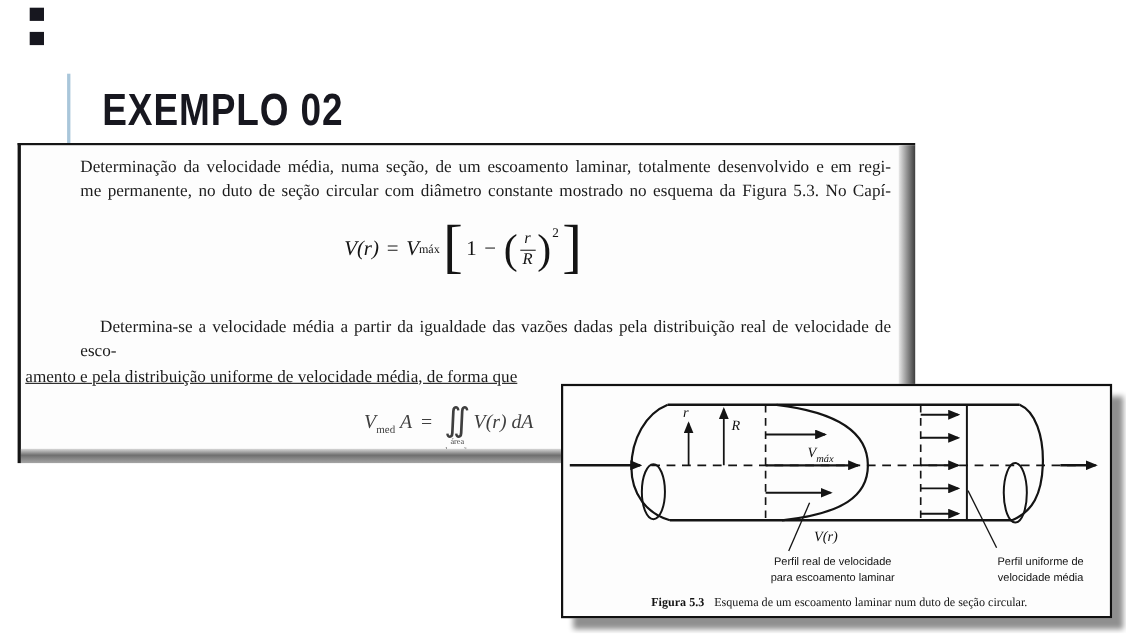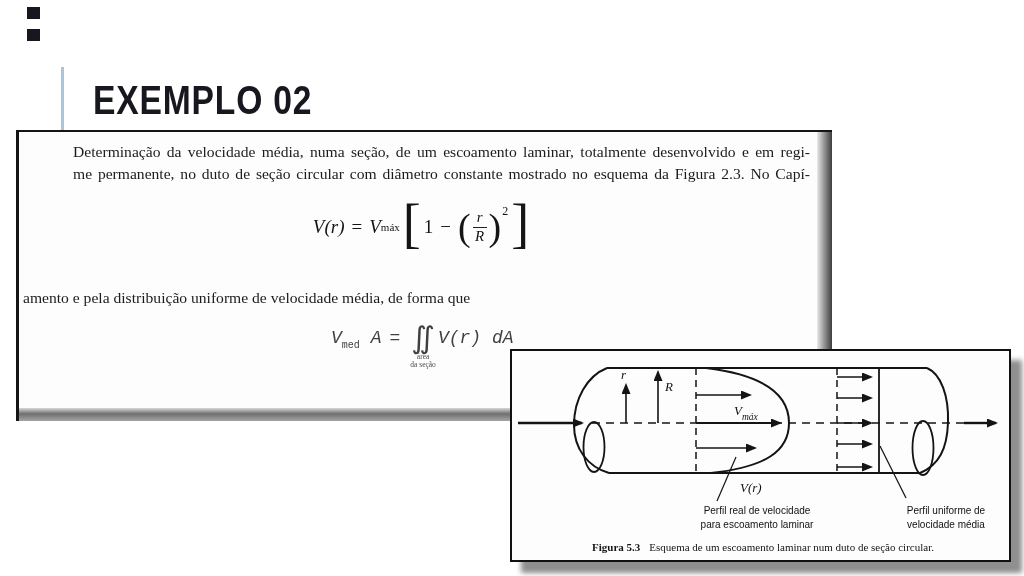--- a/index.html
+++ b/index.html
@@ -22,21 +22,21 @@
              z-index:1;box-sizing:content-box;}
   .text-scan .shadow-right{position:absolute;top:0;right:0;width:15px;height:100%;
              background:linear-gradient(to right,#e9e9e9,#9a9a9a 45%,#3d3d3d);}
   .text-scan .shadow-bottom{position:absolute;left:0;bottom:0;width:100%;height:13px;
              background:linear-gradient(to bottom,#d8d8d8,#6f6f6f 45%,#a5a5a5);}
   .scan-content{position:relative;padding:9px 22px 0 16px;
              font-family:"Liberation Serif",serif;font-size:15.6px;line-height:22.4px;
              color:#1b1b1b;}
   .jline{text-align:justify;text-align-last:justify;margin-left:38px;}
   .indented{text-indent:18px;}
-  .outdent{margin-left:-12px;}
+  .outdent{margin-left:-12px;text-decoration:underline;}
   .para2{margin-top:31px;}
 
   
   .eq1{margin-top:12px;height:58px;display:flex;align-items:center;justify-content:center;
        font-size:19px;color:#141414;}
   .eq1 .it,.eq2 .it{font-style:italic;}
   .eq1 .op{margin:0 7px;}
   .eq1 sub{font-size:11px;}
   .bracket{font-size:54px;font-weight:400;line-height:0.85;margin:0 3px;transform:translateY(-2px);}
   .paren{font-size:38px;font-weight:400;line-height:0.9;}
@@ -46,21 +46,21 @@
   .eq1 sup{font-size:12px;transform:translateY(-16px);display:inline-block;margin-left:1px;}
 
   
   .eq2{margin-top:14px;margin-left:296px;display:flex;align-items:flex-start;
        font-size:18px;color:#3f3f3f;filter:blur(0.3px);}
   .eq2 sub{font-size:10px;}
   .eq2 .op{margin:0 8px;}
   .dblint{display:inline-flex;flex-direction:column;align-items:center;margin:0 2px;}
   .dblint .sym{font-family:"DejaVu Sans","DejaVu Serif",serif;font-size:30px;line-height:30px;}
   .dblint .under{font-size:7.5px;line-height:8px;color:#4a4a4a;white-space:nowrap;}
-  .integrand{margin-top:4px;font-family:Liberation Mono, monospace;}
+  .integrand{margin-top:4px;}
 
   
   .figure-scan{position:absolute;left:510px;top:349px;width:497px;height:209px;
                background:#fdfdfd;border:2px solid #111;z-index:2;
                box-shadow:11px 11px 5px #8f8f8f;}
   .figure-scan svg{display:block;}
   .diag-line{stroke:#141414;fill:none;}
   .lbl-sans{font-family:"Liberation Sans",sans-serif;font-size:10px;fill:#111;}
   .lbl-math{font-family:"Liberation Serif",serif;font-style:italic;font-size:13px;fill:#111;}
   .caption{font-family:"Liberation Serif",serif;font-size:11px;fill:#141414;}
@@ -71,41 +71,42 @@
 <div class="slide">
 
   <div class="decor-sq top"></div>
   <div class="decor-sq bottom"></div>
   <div class="accent-line"></div>
   <h1 class="title">EXEMPLO 02</h1>
 
   <section class="text-scan">
     <div class="scan-content">
       <div class="jline">Determinação da velocidade média, numa seção, de um escoamento laminar, totalmente desenvolvido e em regi-</div>
-      <div class="jline">me permanente, no duto de seção circular com diâmetro constante mostrado no esquema da Figura 2.3. No Capí-</div>
+      <div class="jline">me permanente, no duto de seção circular com diâmetro constante mostrado no esquema da Figura 5.3. No Capí-</div>
 
       <div class="eq1">
         <span class="it">V(r)</span>
         <span class="op">=</span>
         <span class="it">V</span>
           <sub>máx</sub>
         <span class="bracket">[</span>
         <span>1</span>
         <span class="op">−</span>
         <span class="paren">(</span>
         <span class="frac">
           <span class="num it">r</span>
           <span class="den it">R</span>
         </span>
         <span class="paren">)</span>
         <sup>2</sup>
         <span class="bracket">]</span>
       </div>
 
       <div class="para2">
+        <div class="jline indented">Determina-se a velocidade média a partir da igualdade das vazões dadas pela distribuição real de velocidade de esco-</div>
         <div class="outdent">amento e pela distribuição uniforme de velocidade média, de forma que</div>
       </div>
 
       <div class="eq2">
         <span class="integrand"><span class="it">V</span><sub>med</sub>&nbsp;<span class="it">A</span><span class="op">=</span></span>
         <span class="dblint">
           <span class="sym">∬</span>
           <span class="under">área</span>
           <span class="under">da seção</span>
         </span>

